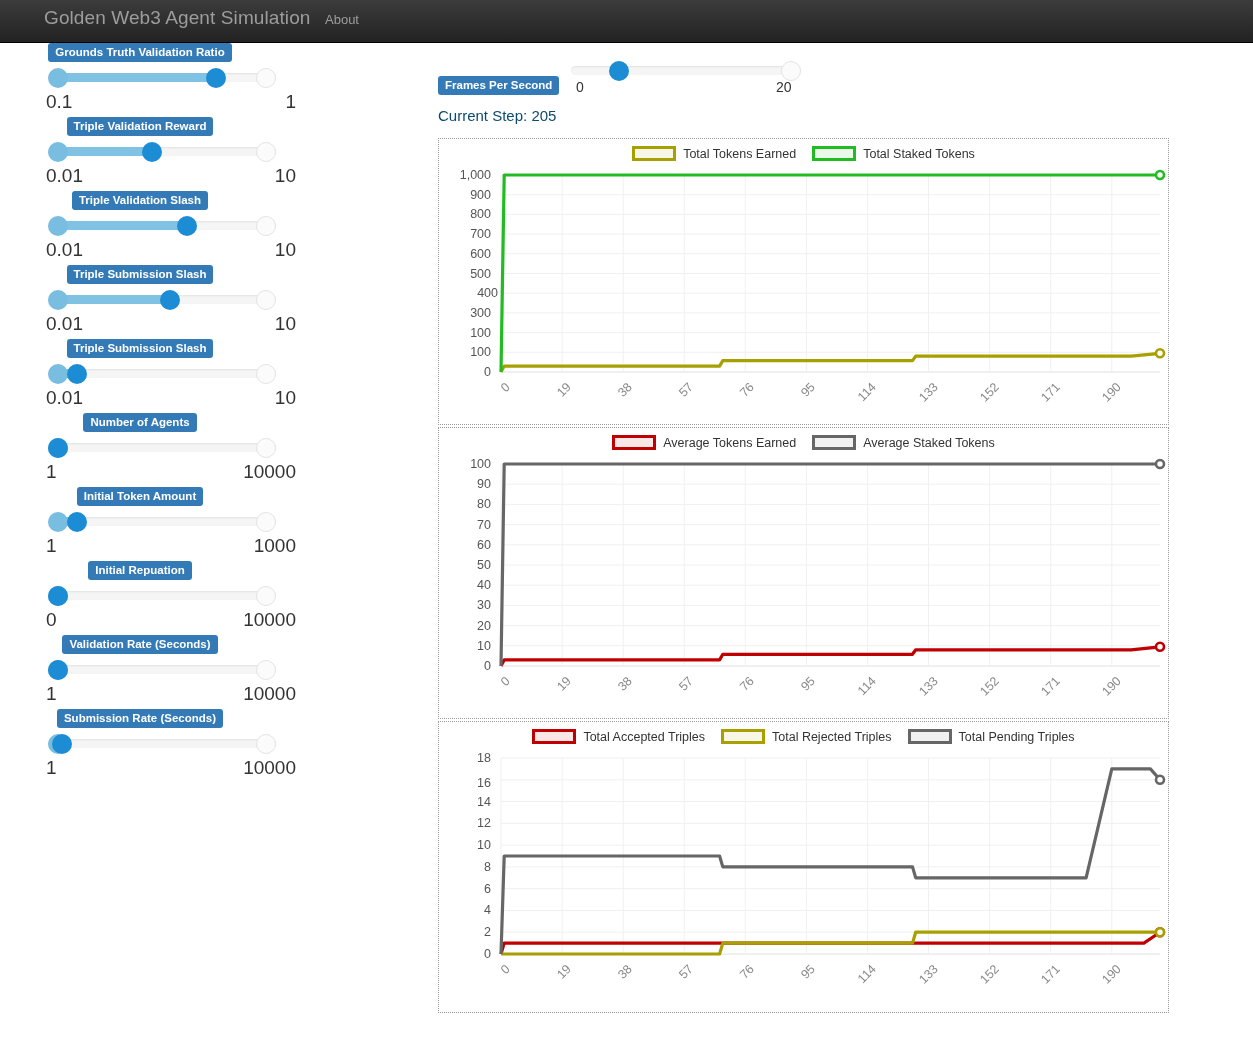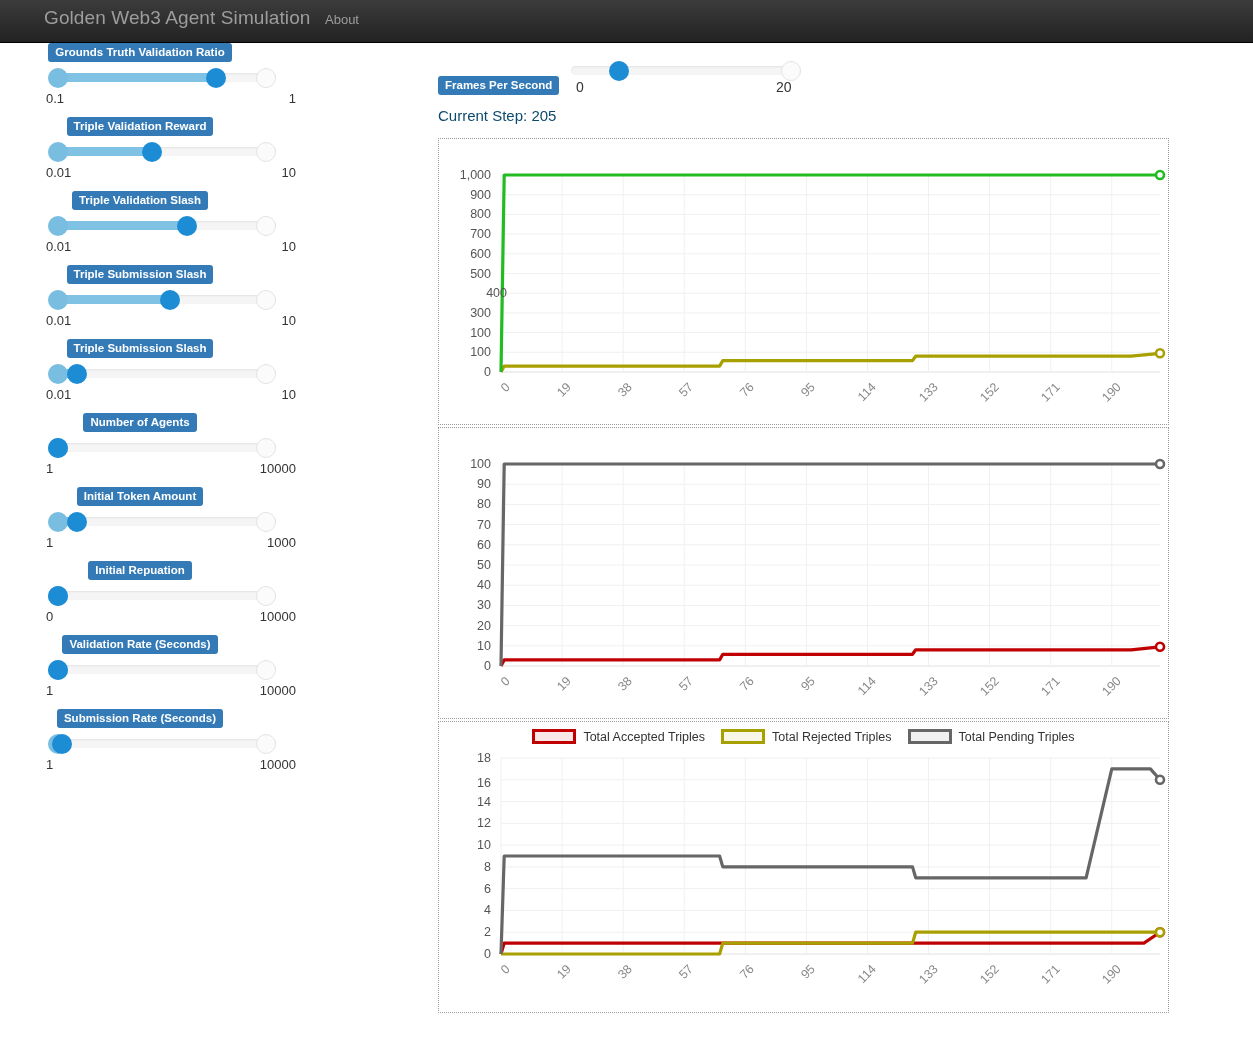--- a/index.html
+++ b/index.html
@@ -56,21 +56,21 @@
     position:absolute;top:7px;height:9px;background:#7fc2e4;border-radius:5px;
   }
   .sl-handle{
     position:absolute;top:2px;width:20px;height:20px;border-radius:50%;
   }
   .sl-h-light{background:#79bde0;}
   .sl-h-dark{background:#1c8cd4;}
   .sl-h-empty{background:#fbfbfb;border:1px solid #e4e4e4;box-sizing:border-box;}
   .sl-minmax{
     position:relative;width:250px;margin-left:46px;margin-top:3px;height:18px;
-    font-size:13px;color:#333;
+    font-size:19px;color:#333;
   }
   .sl-min{position:absolute;left:0;top:0;}
   .sl-max{position:absolute;left:190px;top:0;text-align:right;width:60px;}
 
   
   .fps-block{position:absolute;left:438px;top:55px;width:420px;height:80px;}
   .fps-label{
     position:absolute;left:0;top:21px;
     background:#337ab7;color:#fff;font-size:11.5px;font-weight:bold;
     padding:3px 7px 4px 7px;border-radius:3px;white-space:nowrap;
@@ -274,20 +274,30 @@
   <div class="fps-minmax">
     <span class="fps-min">0</span>
     <span class="fps-max">20</span>
   </div>
 </div>
 
 <div class="current-step">Current Step: 205</div>
 
 <div class="charts" id="charts">
     <div class="chart-panel" style="height: 287px;">
+      <div class="legend">
+        <div class="legend-item">
+          <div class="legend-swatch" style="border-color: rgb(168, 160, 0); background: rgba(168, 160, 0, 0.094);"></div>
+          <span>Total Tokens Earned</span>
+        </div>
+        <div class="legend-item">
+          <div class="legend-swatch" style="border-color: rgb(34, 187, 34); background: rgba(34, 187, 34, 0.094);"></div>
+          <span>Total Staked Tokens</span>
+        </div>
+      </div>
       <svg class="plot" width="729" height="285">
         <line x1="62" x2="721" y1="233" y2="233" stroke="#e0e0e0" stroke-width="1"></line>
         <line x1="62" x2="721" y1="213.3" y2="213.3" stroke="#f0f0f0" stroke-width="1"></line>
         <line x1="62" x2="721" y1="193.6" y2="193.6" stroke="#f0f0f0" stroke-width="1"></line>
         <line x1="62" x2="721" y1="173.9" y2="173.9" stroke="#f0f0f0" stroke-width="1"></line>
         <line x1="62" x2="721" y1="154.2" y2="154.2" stroke="#f0f0f0" stroke-width="1"></line>
         <line x1="62" x2="721" y1="134.5" y2="134.5" stroke="#f0f0f0" stroke-width="1"></line>
         <line x1="62" x2="721" y1="114.80000000000001" y2="114.80000000000001" stroke="#f0f0f0" stroke-width="1"></line>
         <line x1="62" x2="721" y1="95.10000000000002" y2="95.10000000000002" stroke="#f0f0f0" stroke-width="1"></line>
         <line x1="62" x2="721" y1="75.39999999999998" y2="75.39999999999998" stroke="#f0f0f0" stroke-width="1"></line>
@@ -306,40 +316,50 @@
         <line x1="672.7804878048781" x2="672.7804878048781" y1="36" y2="233" stroke="#f0f0f0" stroke-width="1"></line>
         <path d="M62.0 233.0L65.2 227.1L280.6 227.1L283.8 221.6L473.5 221.6L476.7 217.2L692.1 217.2L721.0 214.3" fill="none" stroke="#a8a000" stroke-width="3.2" stroke-linejoin="round"></path>
         <circle cx="721" cy="214.285" r="4" fill="#fff" stroke="#a8a000" stroke-width="2.6"></circle>
         <path d="M62.0 233.0L65.2 36.0L721.0 36.0" fill="none" stroke="#22bb22" stroke-width="3.2" stroke-linejoin="round"></path>
         <circle cx="721" cy="36" r="4" fill="#fff" stroke="#22bb22" stroke-width="2.6"></circle>
       </svg>
       <div class="ylab" style="left: 0px; width: 52px; top: 233px;">0</div>
       <div class="ylab" style="left: 0px; width: 52px; top: 213.3px;">100</div>
       <div class="ylab" style="left: 0px; width: 52px; top: 193.6px;">100</div>
       <div class="ylab" style="left: 0px; width: 52px; top: 173.9px;">300</div>
-      <div class="ylab" style="left: 16px; width: 52px; top: 154.2px;">400</div>
+      <div class="ylab" style="left: 7px; width: 52px; top: 154.2px;">400</div>
       <div class="ylab" style="left: 0px; width: 52px; top: 134.5px;">500</div>
       <div class="ylab" style="left: 0px; width: 52px; top: 114.8px;">600</div>
       <div class="ylab" style="left: 0px; width: 52px; top: 95.1px;">700</div>
       <div class="ylab" style="left: 0px; width: 52px; top: 75.4px;">800</div>
       <div class="ylab" style="left: 0px; width: 52px; top: 55.7px;">900</div>
       <div class="ylab" style="left: 0px; width: 52px; top: 36px;">1,000</div>
       <div class="xlab" style="left: 32px; top: 241px; width: 32px;">0</div>
       <div class="xlab" style="left: 93.078px; top: 241px; width: 32px;">19</div>
       <div class="xlab" style="left: 154.156px; top: 241px; width: 32px;">38</div>
       <div class="xlab" style="left: 215.234px; top: 241px; width: 32px;">57</div>
       <div class="xlab" style="left: 276.312px; top: 241px; width: 32px;">76</div>
       <div class="xlab" style="left: 337.39px; top: 241px; width: 32px;">95</div>
       <div class="xlab" style="left: 398.468px; top: 241px; width: 32px;">114</div>
       <div class="xlab" style="left: 459.546px; top: 241px; width: 32px;">133</div>
       <div class="xlab" style="left: 520.624px; top: 241px; width: 32px;">152</div>
       <div class="xlab" style="left: 581.702px; top: 241px; width: 32px;">171</div>
       <div class="xlab" style="left: 642.78px; top: 241px; width: 32px;">190</div>
     </div>
     <div class="chart-panel" style="height: 292px;">
+      <div class="legend">
+        <div class="legend-item">
+          <div class="legend-swatch" style="border-color: rgb(192, 0, 0); background: rgba(192, 0, 0, 0.094);"></div>
+          <span>Average Tokens Earned</span>
+        </div>
+        <div class="legend-item">
+          <div class="legend-swatch" style="border-color: rgb(102, 102, 102); background: rgba(102, 102, 102, 0.094);"></div>
+          <span>Average Staked Tokens</span>
+        </div>
+      </div>
       <svg class="plot" width="729" height="290">
         <line x1="62" x2="721" y1="238" y2="238" stroke="#e0e0e0" stroke-width="1"></line>
         <line x1="62" x2="721" y1="217.8" y2="217.8" stroke="#f0f0f0" stroke-width="1"></line>
         <line x1="62" x2="721" y1="197.6" y2="197.6" stroke="#f0f0f0" stroke-width="1"></line>
         <line x1="62" x2="721" y1="177.4" y2="177.4" stroke="#f0f0f0" stroke-width="1"></line>
         <line x1="62" x2="721" y1="157.2" y2="157.2" stroke="#f0f0f0" stroke-width="1"></line>
         <line x1="62" x2="721" y1="137" y2="137" stroke="#f0f0f0" stroke-width="1"></line>
         <line x1="62" x2="721" y1="116.80000000000001" y2="116.80000000000001" stroke="#f0f0f0" stroke-width="1"></line>
         <line x1="62" x2="721" y1="96.60000000000002" y2="96.60000000000002" stroke="#f0f0f0" stroke-width="1"></line>
         <line x1="62" x2="721" y1="76.39999999999998" y2="76.39999999999998" stroke="#f0f0f0" stroke-width="1"></line>

